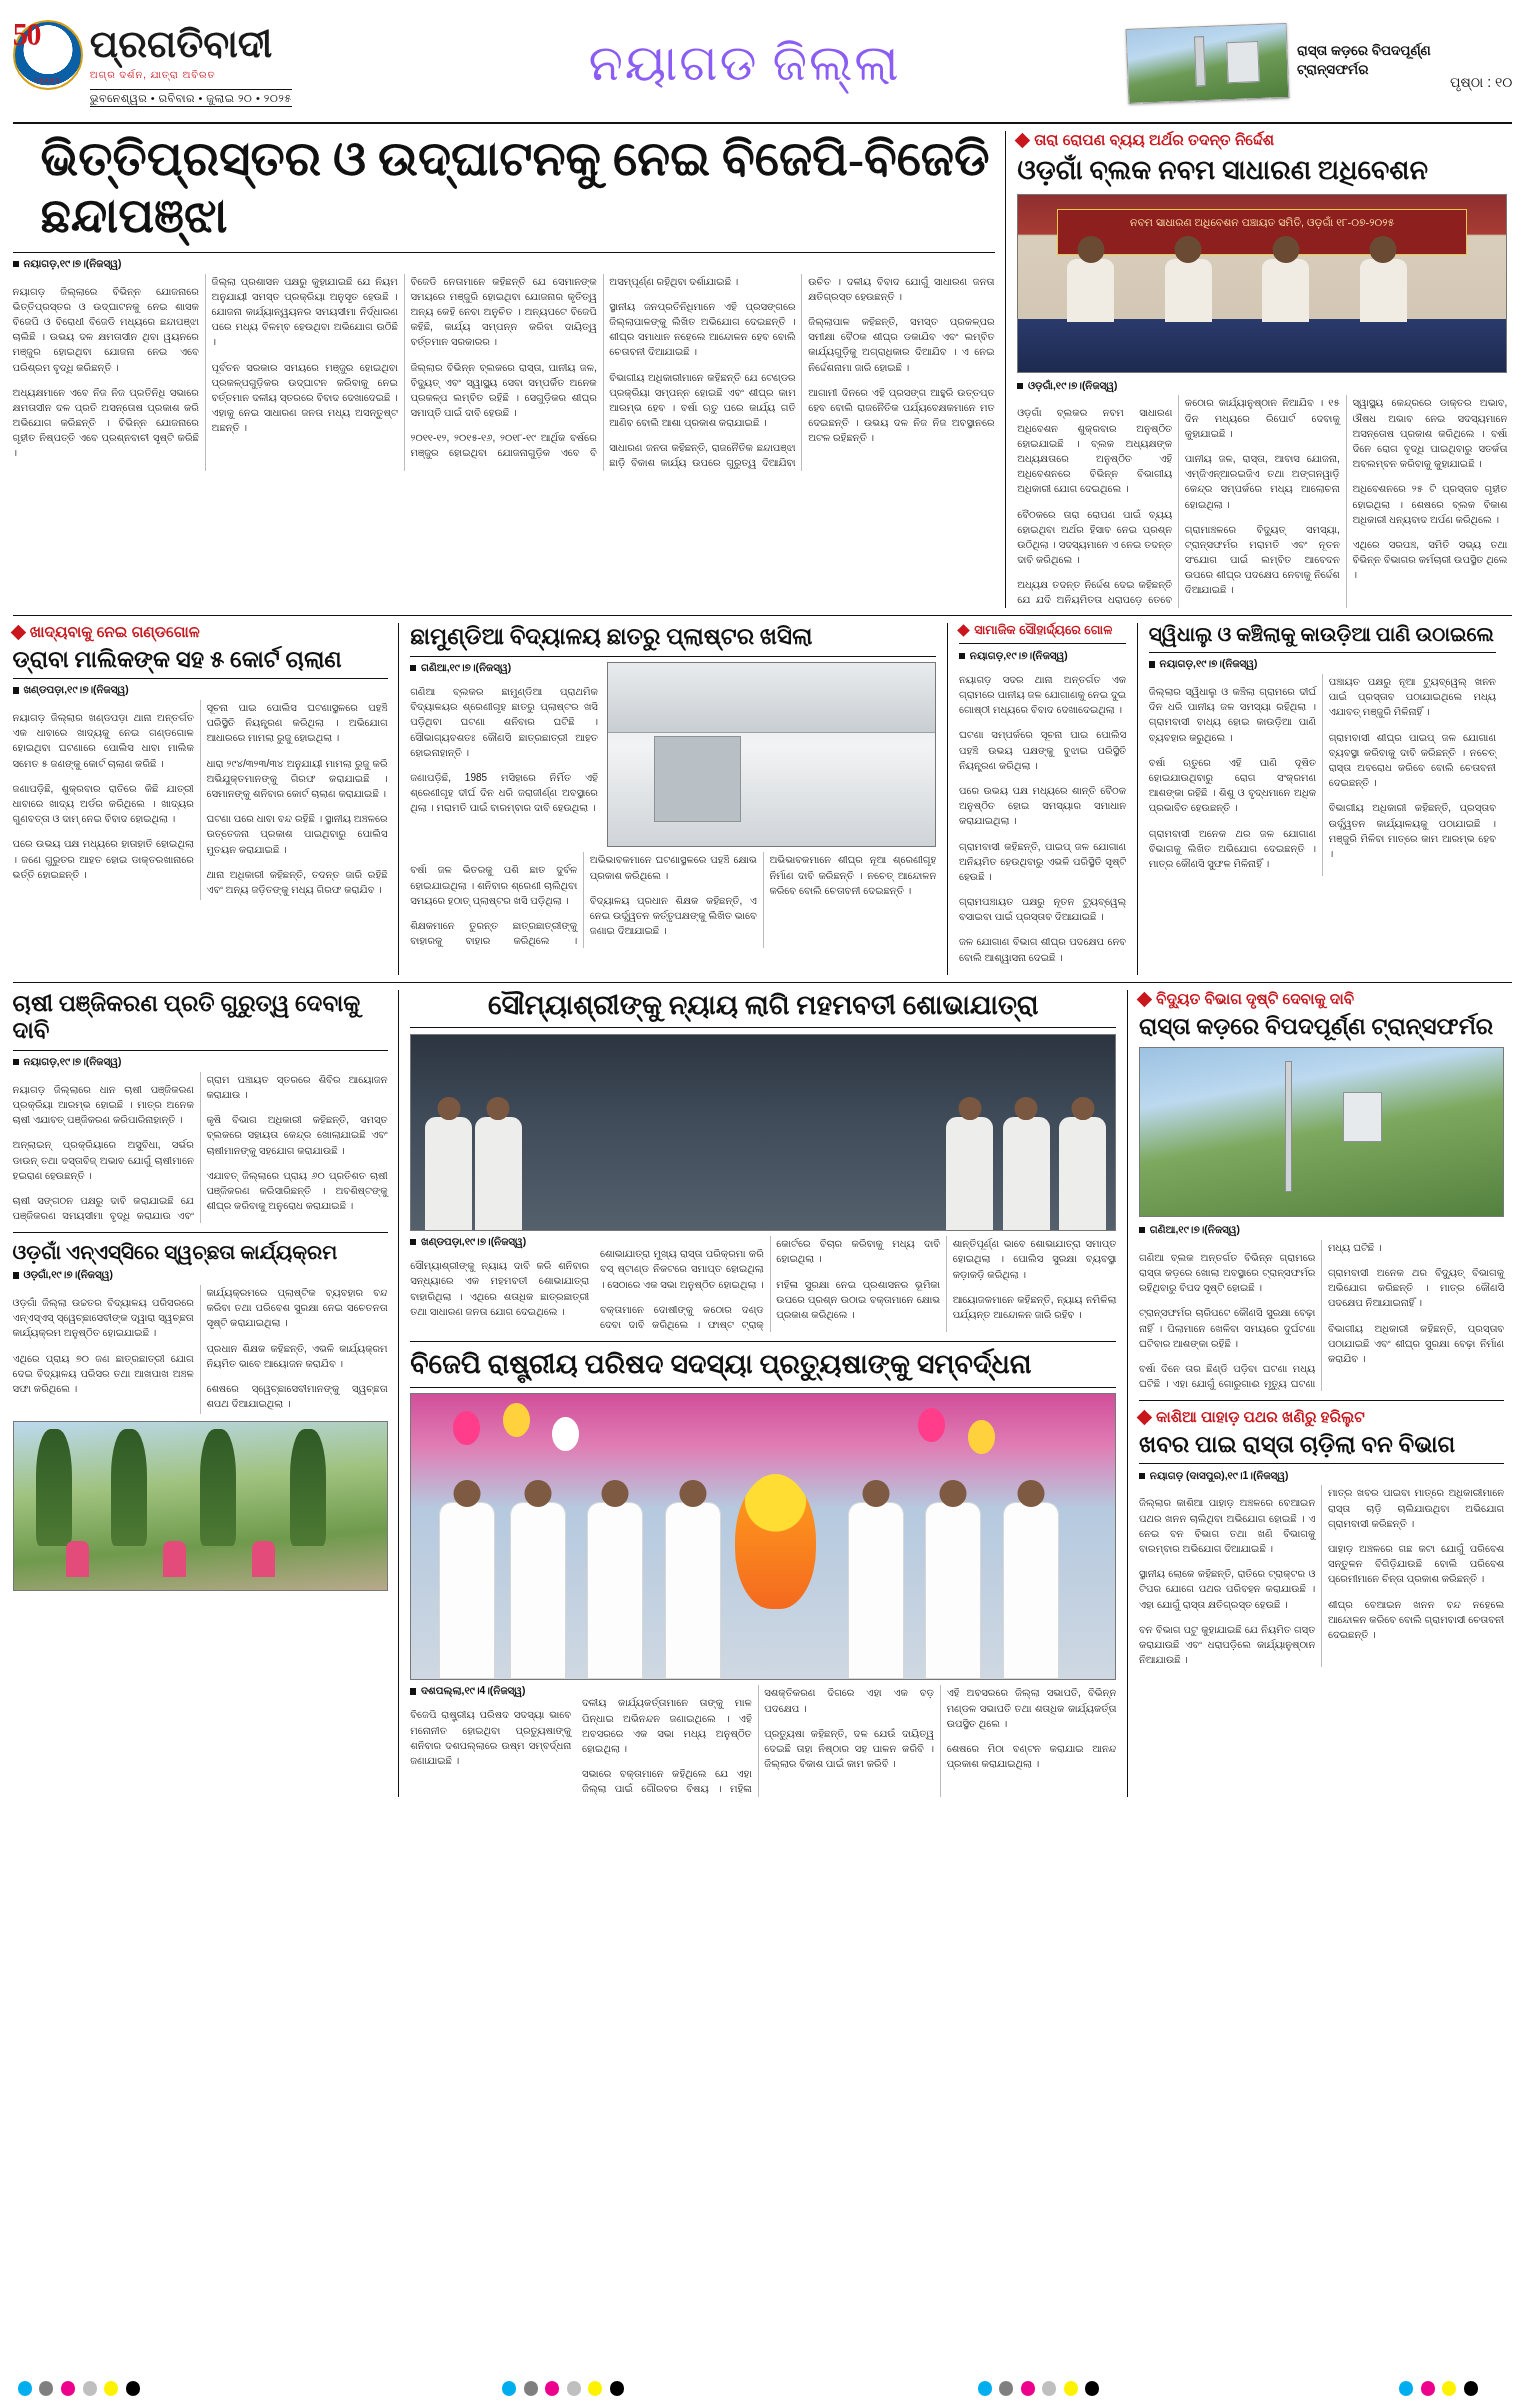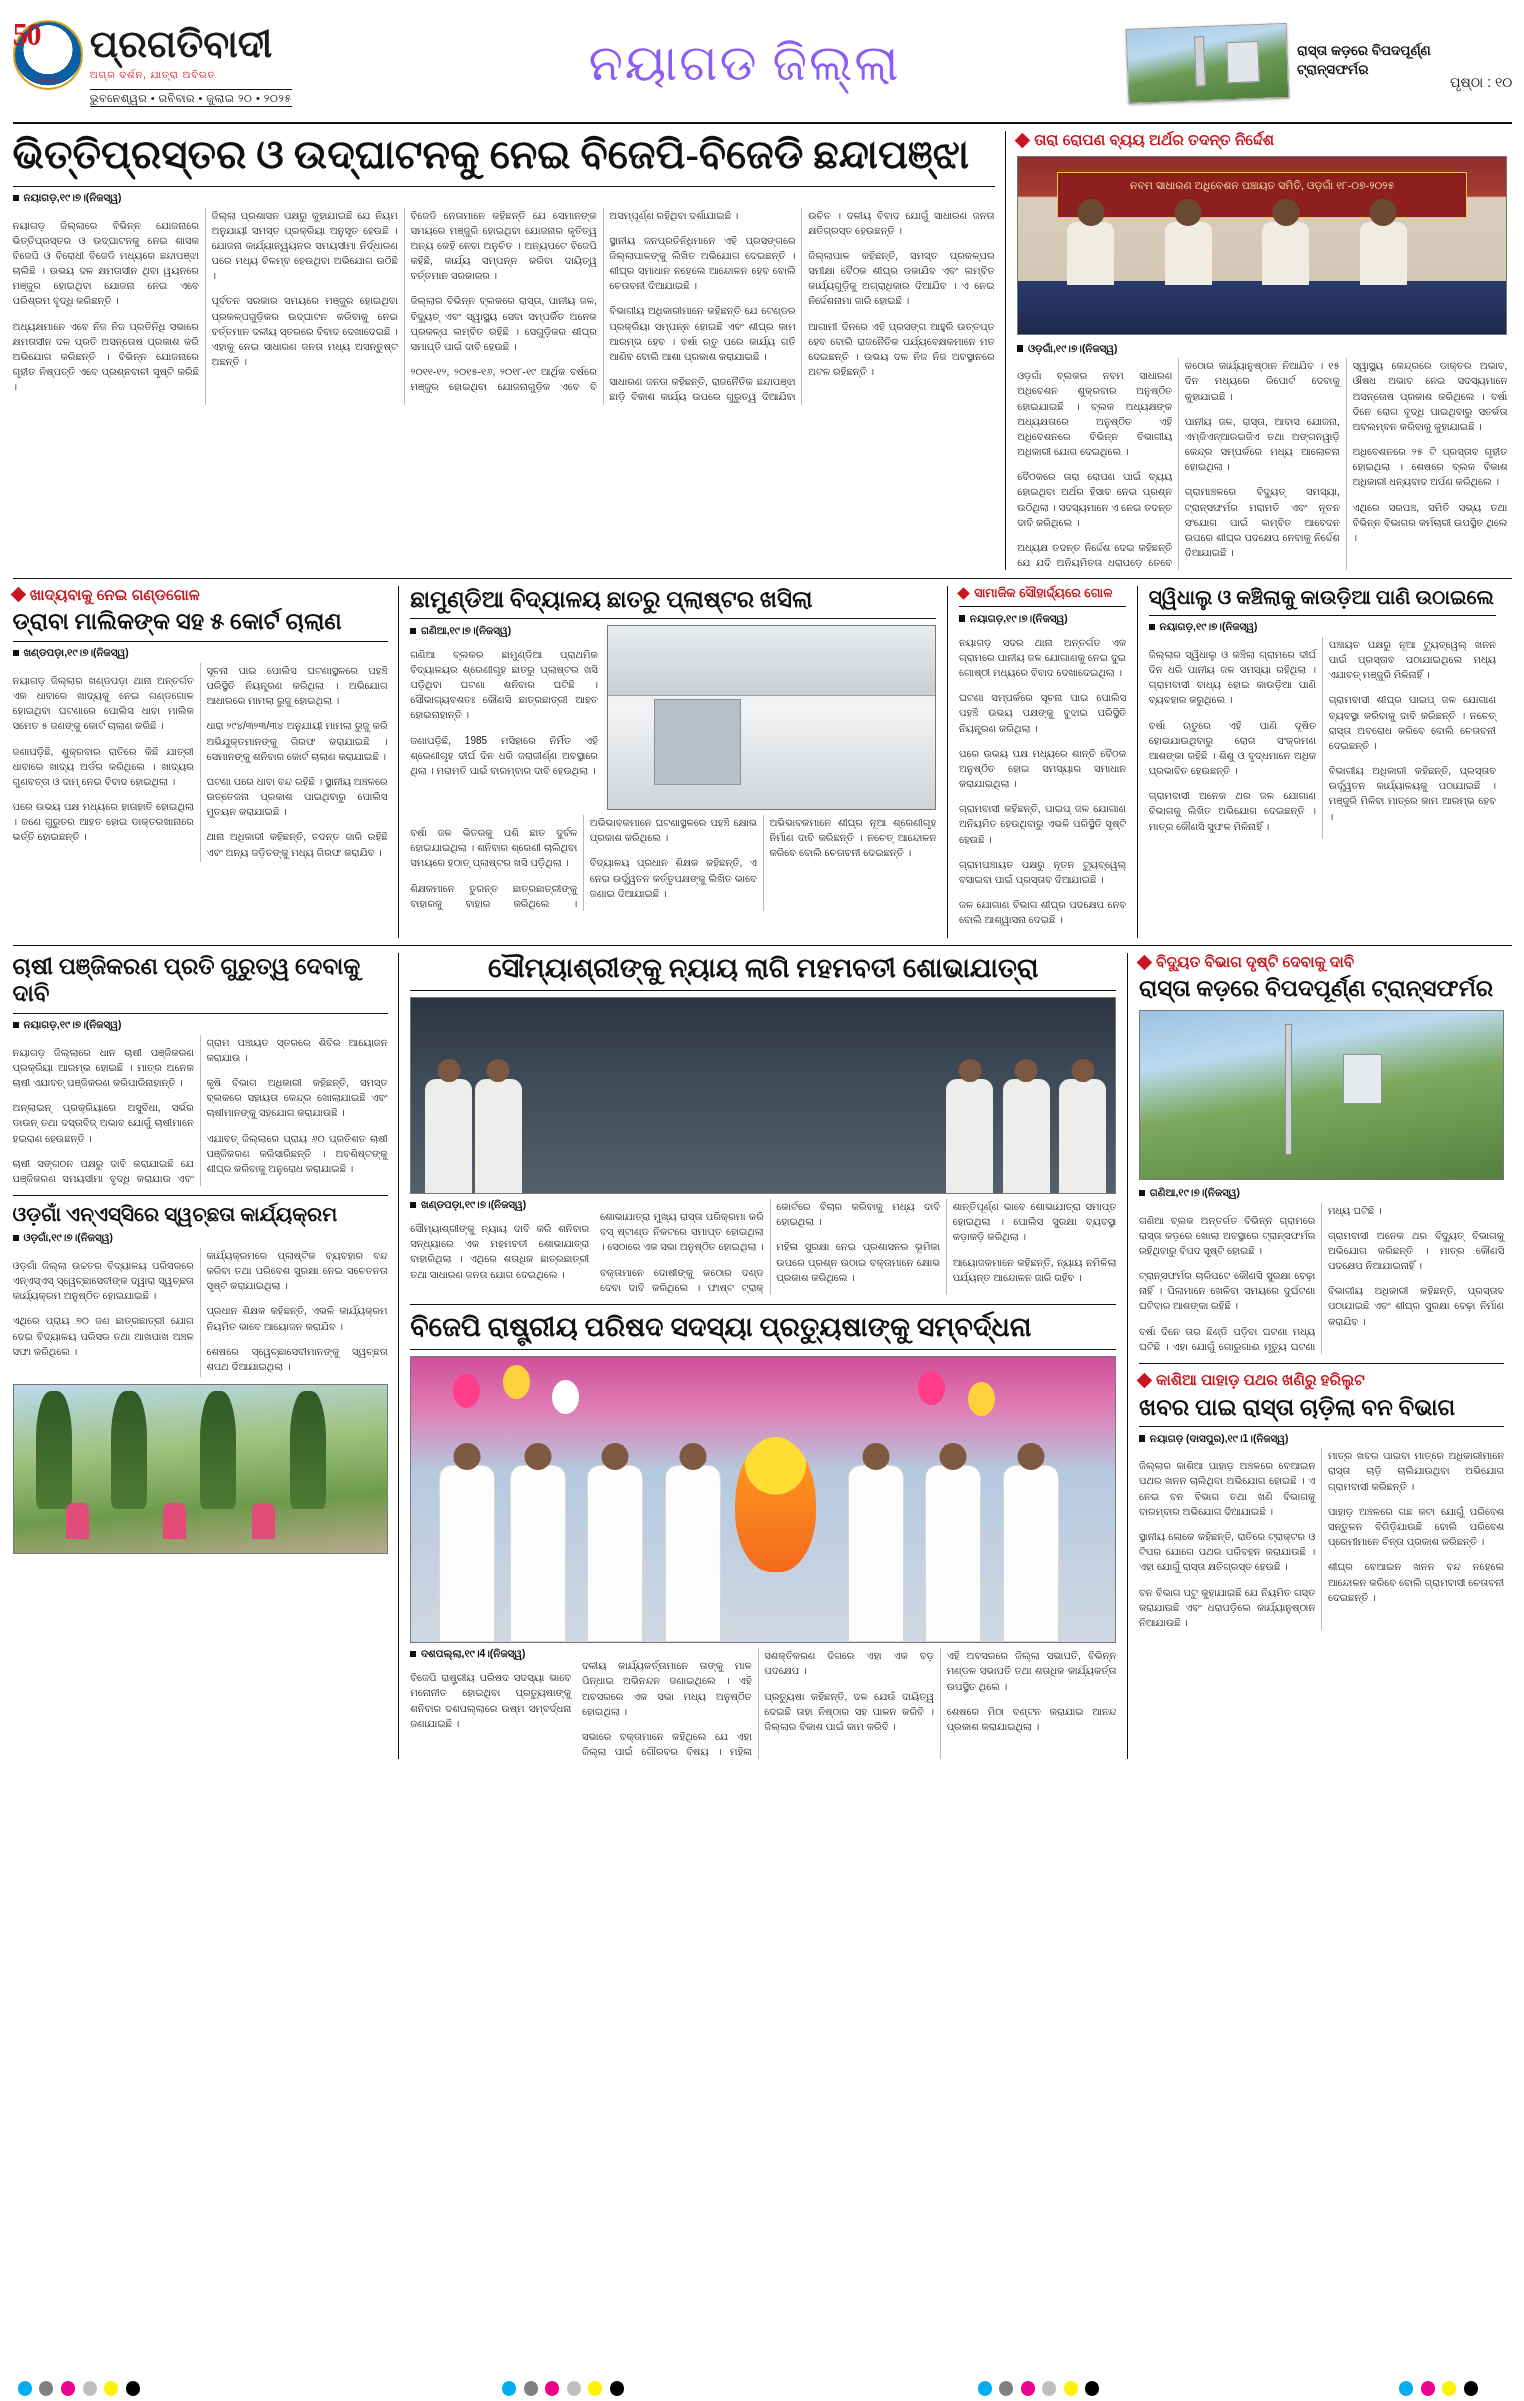--- a/index.html
+++ b/index.html
@@ -87,21 +87,21 @@
 
   .hl-red {
     color:#c9161d; font-weight:bold; font-size:15.2px;
     display:flex; align-items:center; gap:6.3px;
   }
   .hl-red .dia { width:10.8px; height:10.8px; background:#c9161d; transform:rotate(45deg); flex:none; }
   .headline {
     font-family:"Liberation Serif", serif;
     font-weight:bold; color:#111; line-height:1.18;
   }
-  .h-xl { font-size:40px; }
+  .h-xl { font-size:48px;margin-left:28px; }
   .h-lg { font-size:27px; }
   .h-md { font-size:23px; }
   .h-sm { font-size:20px; }
 
   .byline { font-size:10.3px; font-weight:bold; margin-bottom:3.6px; display:flex; gap:4.5px; align-items:center;}
   .byline .sq { width:6.3px; height:6.3px; background:#111; display:inline-block; flex:none;}
 
   .col-text {
     font-size:10px; line-height:1.52; text-align:justify;
     color:#1a1a1a; hyphens:auto; word-break:break-word;
@@ -230,20 +230,21 @@
         <p>ଜିଲ୍ଲାପାଳ କହିଛନ୍ତି, ସମସ୍ତ ପ୍ରକଳ୍ପର ସମୀକ୍ଷା ବୈଠକ ଶୀଘ୍ର ଡକାଯିବ ଏବଂ ଲମ୍ବିତ କାର୍ଯ୍ୟଗୁଡ଼ିକୁ ଅଗ୍ରାଧିକାର ଦିଆଯିବ । ଏ ନେଇ ନିର୍ଦ୍ଦେଶନାମା ଜାରି ହୋଇଛି ।</p>
         <p>ଆଗାମୀ ଦିନରେ ଏହି ପ୍ରସଙ୍ଗ ଆହୁରି ଉତ୍ତପ୍ତ ହେବ ବୋଲି ରାଜନୈତିକ ପର୍ଯ୍ୟବେକ୍ଷକମାନେ ମତ ଦେଇଛନ୍ତି । ଉଭୟ ଦଳ ନିଜ ନିଜ ଅବସ୍ଥାନରେ ଅଟଳ ରହିଛନ୍ତି ।</p>
       </div>
     </div>
 
     <div class="vline" style="width:502px; padding-left:10.8px;">
       <div class="hl-red">
         <span class="dia"></span>
         <span>ତାରା ରୋପଣ ବ୍ୟୟ ଅର୍ଥର ତଦନ୍ତ ନିର୍ଦ୍ଦେଶ</span>
       </div>
+      <div class="headline h-lg" style="margin-top:5.4px;">ଓଡ଼ଗାଁ ବ୍ଲକ ନବମ ସାଧାରଣ ଅଧିବେଶନ</div>
       <div class="photo ph-meeting" style="height:179px; margin-top:7.2px;">
         <div class="banner">ନବମ ସାଧାରଣ ଅଧିବେଶନ
 ପଞ୍ଚାୟତ ସମିତି, ଓଡ଼ଗାଁ
 ୧୮-୦୭-୨୦୨୫</div>
         <div class="table"></div>
         <div class="p" style="left:10%;"></div>
         <div class="p" style="left:30%;"></div>
         <div class="p" style="left:50%;"></div>
         <div class="p" style="left:70%;"></div>
       </div>

